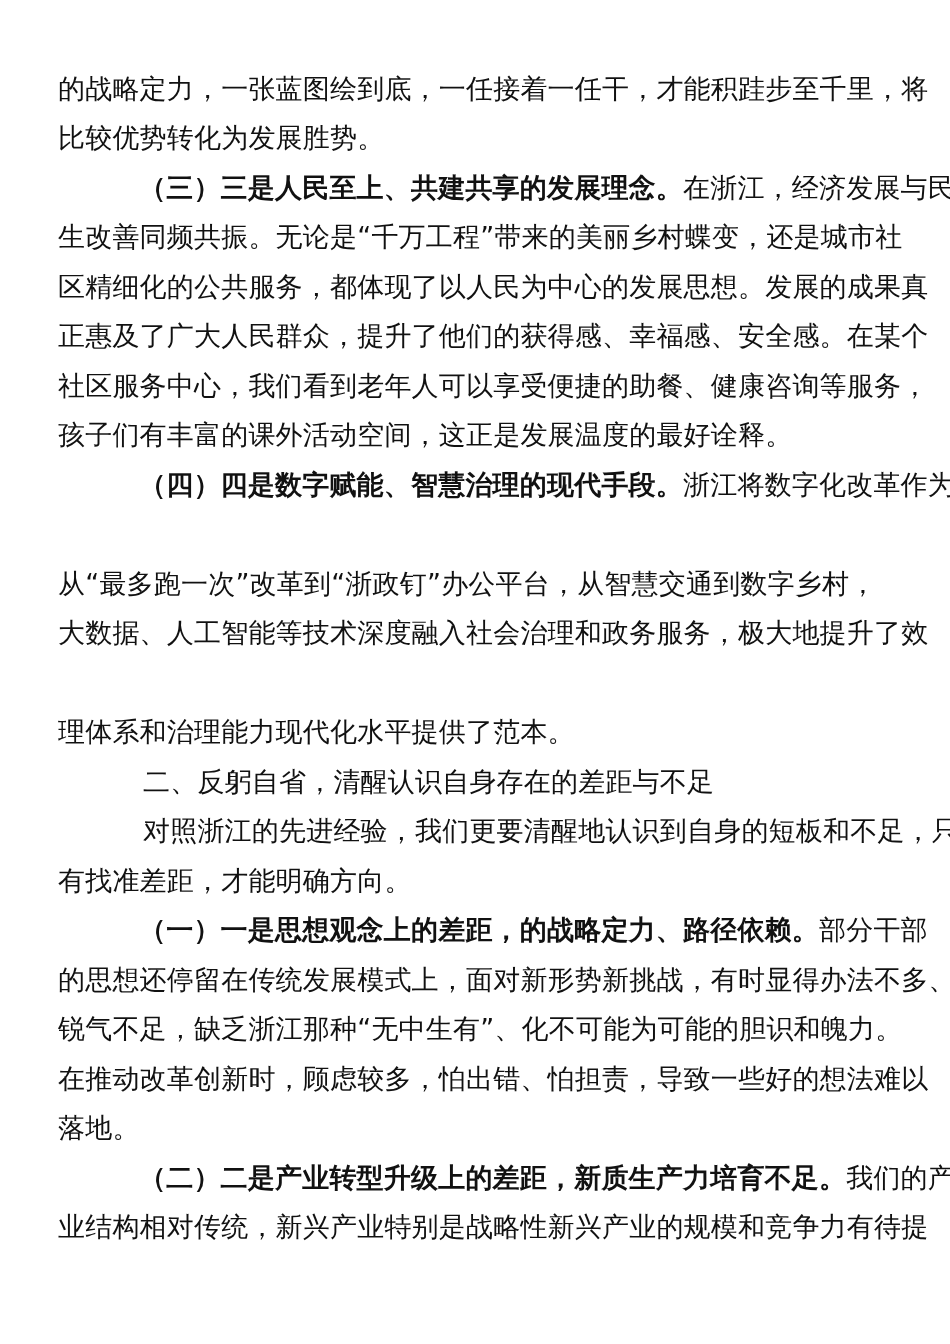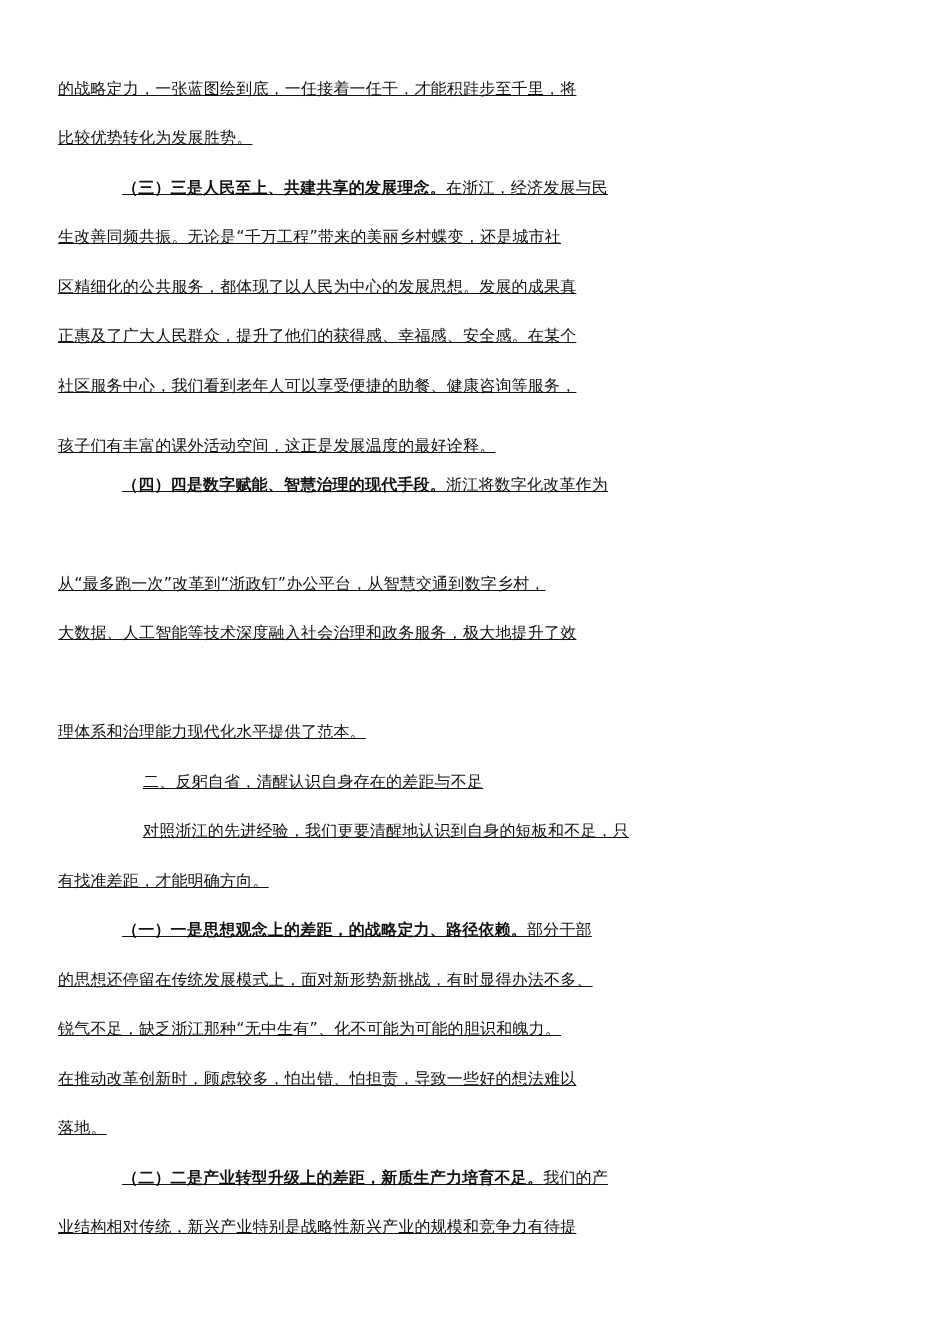--- a/index.html
+++ b/index.html
@@ -21,35 +21,35 @@
     top: 0;
     width: 950px;
     height: 1344px;
     background: #ffffff;
   }
   .line {
     position: absolute;
     left: 58px;
     width: 830px;
     height: 40px;
-    font-size: 16px;
+    font-size: 27px;
     line-height: 40px;
     white-space: nowrap;
     letter-spacing: 0.2px;
-    text-decoration: underline;
   }
   .indent {
     left: 106px;
     margin-left: 37px;
   }
   .indent-bold {
     left: 122px;
   }
   .b {
     font-weight: bold;
+    margin-left: 17px;
   }
 </style>
 </head>
 <body>
 
 <div class="page">
 
   <div class="line" style="top:69px">
     <span>的战略定力，一张蓝图绘到底，一任接着一任干，才能积跬步至千里，将</span>
   </div>
@@ -65,21 +65,21 @@
   </div>
   <div class="line" style="top:267px">
     <span>区精细化的公共服务，都体现了以人民为中心的发展思想。发展的成果真</span>
   </div>
   <div class="line" style="top:316px">
     <span>正惠及了广大人民群众，提升了他们的获得感、幸福感、安全感。在某个</span>
   </div>
   <div class="line" style="top:366px">
     <span>社区服务中心，我们看到老年人可以享受便捷的助餐、健康咨询等服务，</span>
   </div>
-  <div class="line" style="top:426px">
+  <div class="line" style="top:415px">
     <span>孩子们有丰富的课外活动空间，这正是发展温度的最好诠释。</span>
   </div>
 
   <div class="line indent-bold" style="top:465px">
     <span class="b">（四）四是数字赋能、智慧治理的现代手段。</span><span>浙江将数字化改革作为</span>
   </div>
   <div class="line" style="top:564px">
     <span>从“最多跑一次”改革到“浙政钉”办公平台，从智慧交通到数字乡村，</span>
   </div>
   <div class="line" style="top:613px">

